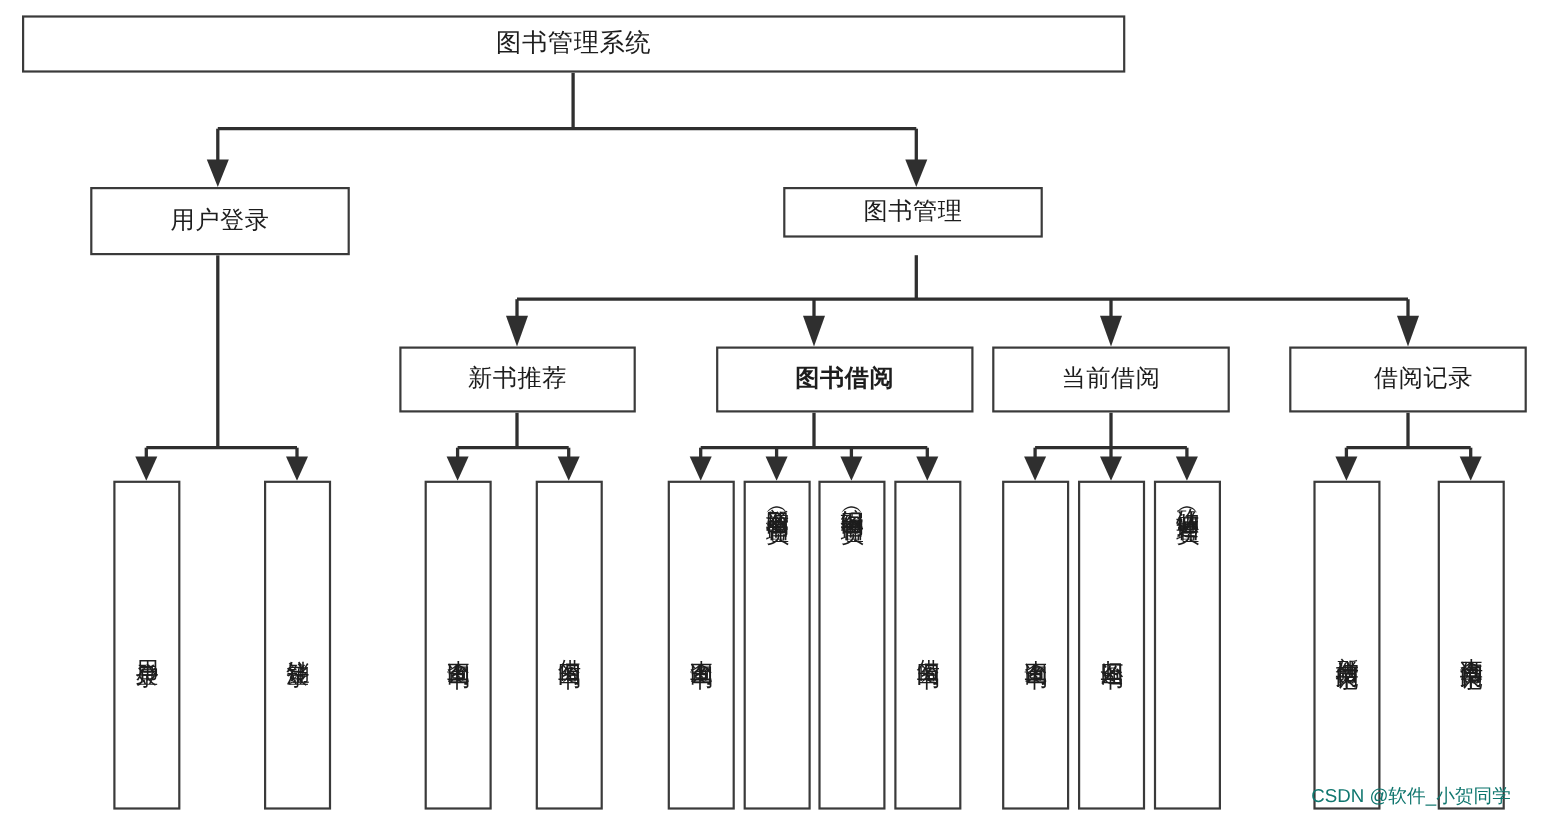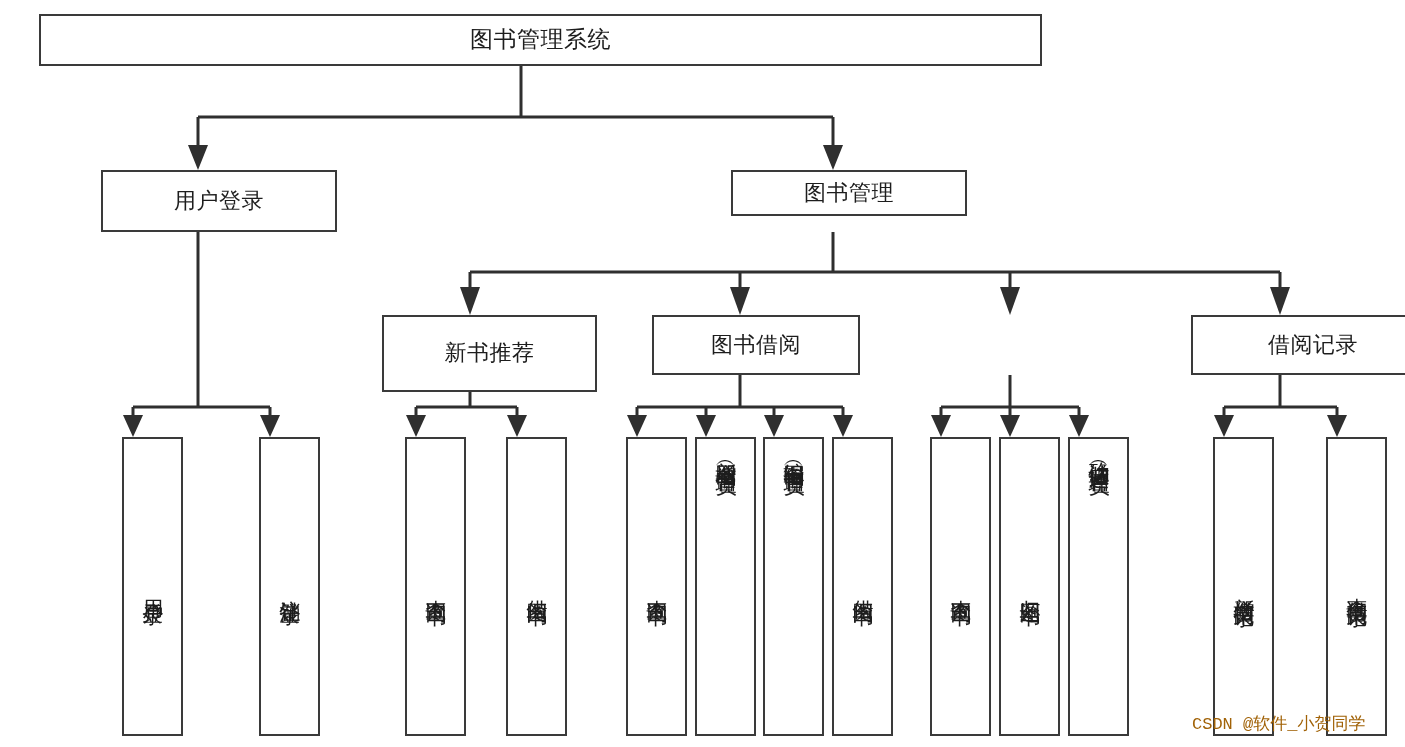--- a/index.html
+++ b/index.html
@@ -29,21 +29,20 @@
   .node {
     position: absolute;
     box-sizing: border-box;
     background: #ffffff;
     border: 2.5px solid #3a3a3a;
     display: flex;
     align-items: center;
     justify-content: center;
     color: #1d1d1d;
     z-index: 2;
-    margin-left: 19px;
   }
   .node .label {
     display: block;
     text-align: center;
     line-height: 1.02;
     letter-spacing: 0.5px;
   }
   
   .node.horiz .label {
     writing-mode: horizontal-tb;
@@ -66,24 +65,24 @@
   }
   .node.vert.center {
     align-items: center;
     padding-top: 0;
   }
   .watermark {
     position: absolute;
     left: 1192px;
     top: 712px;
     font-size: 17px;
-    color: #a16207;
+    color: #0f766e;
     white-space: nowrap;
     z-index: 3;
-    font-family: Liberation Mono, monospace;
+    font-family: Liberation Sans, sans-serif;
   }
 </style>
 </head>
 <body>
 
 <div id="canvas">
 
   <svg id="wires" viewBox="0 0 1405 747" xmlns="http://www.w3.org/2000/svg">
     <defs>
       <marker id="arrow" markerWidth="10" markerHeight="10" refX="1" refY="4" orient="auto" markerUnits="userSpaceOnUse">
@@ -169,25 +168,28 @@
     <span class="label">图书管理系统</span>
   </div>
 
   <div class="node horiz" style="left:82px; top:170px; width:236px; height:62px;">
     <span class="label">用户登录</span>
   </div>
   <div class="node horiz" style="left:712px; top:170px; width:236px; height:46px;">
     <span class="label">图书管理</span>
   </div>
 
-  <div class="node horiz" style="left:363px; top:315px; width:215px; height:77px;">
+  <div class="node horiz" style="left:363px; top:315px; width:215px; height:60px;">
     <span class="label">新书推荐</span>
   </div>
-  <div class="node horiz" style="left:633px; top:315px; width:208px; height:60px;">
+  <div class="node horiz" style="left:651px; top:315px; width:234px; height:60px;font-weight:bold;">
     <span class="label">图书借阅</span>
+  </div>
+  <div class="node horiz" style="left:902px; top:315px; width:216px; height:60px;">
+    <span class="label">当前借阅</span>
   </div>
   <div class="node horiz" style="left:1172px; top:315px; width:216px; height:60px;padding-left:28px;">
     <span class="label">借阅记录</span>
   </div>
 
   <div class="node vert center" style="left:103px; top:437px; width:61px; height:299px;">
     <span class="label">用户登录</span>
   </div>
   <div class="node vert center" style="left:240px; top:437px; width:61px; height:299px;">
     <span class="label">注销登录</span>

